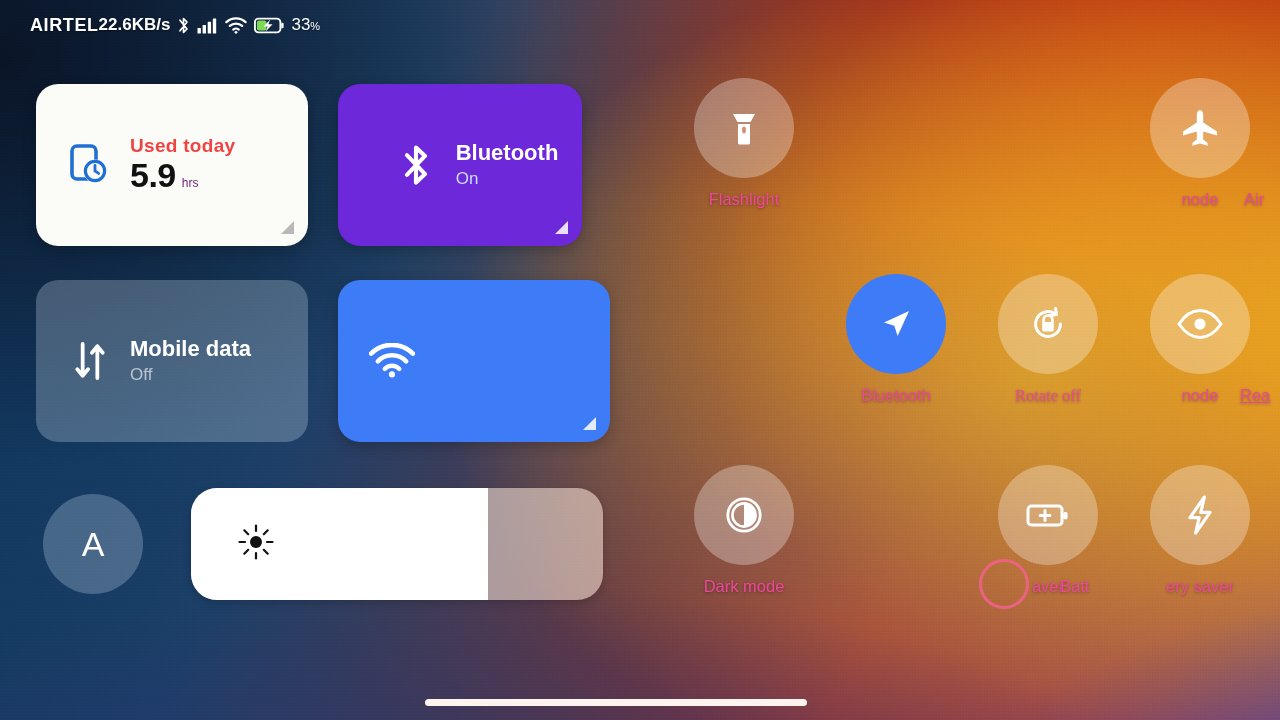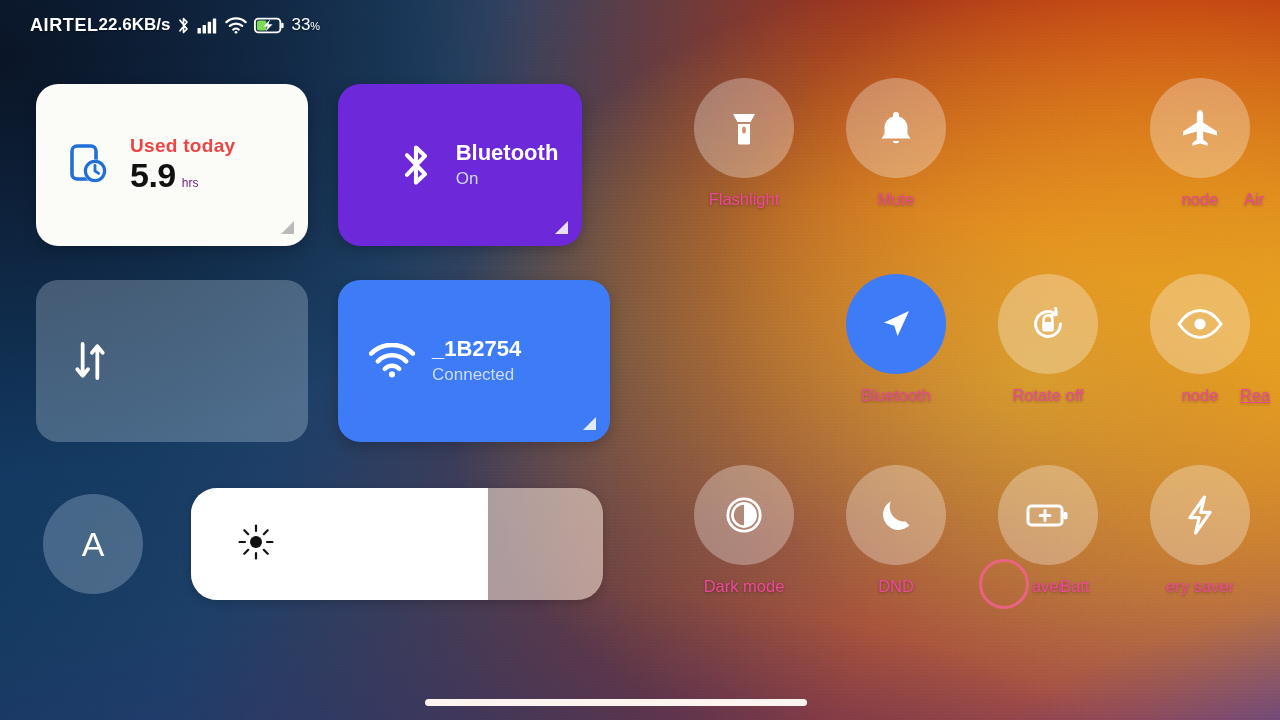--- a/index.html
+++ b/index.html
@@ -176,34 +176,34 @@
   <div class="corner"></div>
 </div>
 
 <div class="tile" id="tile-data">
   <div class="ic">
     <svg width="38" height="44" viewBox="0 0 30 36">
       <path d="M9 4 V30 M9 30 L4.6 24.8 M9 30 L13.4 24.8" fill="none" stroke="#fff" stroke-width="3.1" stroke-linecap="round" stroke-linejoin="round"></path>
       <path d="M21 32 V6 M21 6 L16.6 11.2 M21 6 L25.4 11.2" fill="none" stroke="#fff" stroke-width="3.1" stroke-linecap="round" stroke-linejoin="round"></path>
     </svg>
   </div>
+  <div class="tx">
+    <div class="t1">Mobile data</div>
+    <div class="t2">Off</div>
+  </div>
 </div>
 
 <div class="tile" id="tile-wifi">
   <div class="ic">
     <svg width="46" height="36" viewBox="0 0 44 34">
       <path d="M2 10 A28 28 0 0 1 42 10" fill="none" stroke="#fff" stroke-width="4.4" stroke-linecap="round"></path>
       <path d="M8.4 17.4 A18.8 18.8 0 0 1 35.6 17.4" fill="none" stroke="#fff" stroke-width="4.3" stroke-linecap="round"></path>
       <path d="M15 24.6 A9.6 9.6 0 0 1 29 24.6" fill="none" stroke="#fff" stroke-width="4.2" stroke-linecap="round"></path>
       <circle cx="22" cy="29.8" r="2.9" fill="#fff"></circle>
     </svg>
-  </div>
-  <div class="tx">
-    <div class="t1">_1B2754</div>
-    <div class="t2">Connected</div>
   </div>
   <div class="corner"></div>
 </div>
 
 <div id="auto-bright">
   <span>A</span>
 </div>
 
 <div id="brightness">
   <div class="fill" style="width: 72%;"></div>
@@ -230,29 +230,20 @@
     <div class="circ">
       <svg width="46" height="46" viewBox="0 0 46 46">
         <path d="M12 9 H34 L29.5 17 H16.5 Z" fill="#fff"></path>
         <path d="M17 19 H29 V38 A1.6 1.6 0 0 1 27.4 39.6 H18.6 A1.6 1.6 0 0 1 17 38 Z" fill="#fff"></path>
         <ellipse cx="23" cy="25" rx="1.9" ry="3.6" fill="#d88c6e"></ellipse>
       </svg>
     </div>
     <div class="lbl">Flashlight</div>
   </div>
 
-  <div class="tg" style="left:152px; top:0px;">
-    <div class="circ">
-      <svg width="44" height="44" viewBox="0 0 44 44">
-        <path d="M22 6 A3 3 0 0 1 25 9 V10.4 A11.5 11.5 0 0 1 33.5 21.5 V28 L36.5 32.6 H7.5 L10.5 28 V21.5 A11.5 11.5 0 0 1 19 10.4 V9 A3 3 0 0 1 22 6 Z" fill="#fff"></path>
-        <path d="M18.6 35 A3.6 3.6 0 0 0 25.4 35 Z" fill="#fff"></path>
-      </svg>
-    </div>
-    <div class="lbl">Mute</div>
-  </div>
 
 
   <div class="tg" style="left:456px; top:0px;">
     <div class="circ">
       <svg width="46" height="46" viewBox="0 0 46 46">
         <path d="M23 5 C25 5 26.2 7.2 26.2 10.6 V17.6 L40 26.6 V30.4 L26.2 26.4 V34.6 L30.6 38 V40.8 L23 38.6 L15.4 40.8 V38 L19.8 34.6 V26.4 L6 30.4 V26.6 L19.8 17.6 V10.6 C19.8 7.2 21 5 23 5 Z" fill="#fff"></path>
       </svg>
     </div>
     <div class="lbl shift">
       <span>node</span>
@@ -263,21 +254,21 @@
 
   <div class="tg on" style="left:152px; top:196px;">
     <div class="circ">
       <svg width="46" height="46" viewBox="0 0 46 46">
         <path d="M36 10 L11 21.5 L21.3 24.8 L24.6 35 Z" fill="#fff"></path>
       </svg>
     </div>
     <div class="lbl">Bluetooth</div>
   </div>
 
-  <div class="tg" style="left:304px; top:196px;">
+  <div class="tg" style="left:304px; top:196px;font-family:Liberation Serif, serif;">
     <div class="circ">
       <svg width="48" height="48" viewBox="0 0 48 48">
         <path d="M36.4 24 A12.4 12.4 0 1 1 30.8 13.7" fill="none" stroke="#fff" stroke-width="3" stroke-linecap="round"></path>
         <path d="M31.6 8.4 L32.4 14.6 L26.4 15.4" fill="none" stroke="#fff" stroke-width="3" stroke-linecap="round" stroke-linejoin="round"></path>
         <path d="M19.6 22.4 V19.8 A4.4 4.4 0 0 1 28.4 19.8 V22.4" fill="none" stroke="#fff" stroke-width="2.7" stroke-linecap="round"></path>
         <rect x="18.2" y="22" width="11.6" height="9.6" rx="2.2" fill="#fff"></rect>
       </svg>
     </div>
     <div class="lbl">Rotate off</div>
   </div>
@@ -299,28 +290,20 @@
     <div class="circ">
       <svg width="46" height="46" viewBox="0 0 46 46">
         <circle cx="23" cy="23" r="16.2" fill="none" stroke="#fff" stroke-width="2.8"></circle>
         <path d="M23 11 A12 12 0 0 1 23 35 Z" fill="#fff"></path>
         <circle cx="23" cy="23" r="11.6" fill="none" stroke="#fff" stroke-width="2.6"></circle>
       </svg>
     </div>
     <div class="lbl">Dark mode</div>
   </div>
 
-  <div class="tg" style="left:152px; top:387px;">
-    <div class="circ">
-      <svg width="44" height="44" viewBox="0 0 44 44">
-        <path d="M31.6 28.4 A14.6 14.6 0 0 1 16.8 8.2 A15.4 15.4 0 1 0 35.6 32.2 A14.4 14.4 0 0 1 31.6 28.4 Z" fill="#fff"></path>
-      </svg>
-    </div>
-    <div class="lbl">DND</div>
-  </div>
 
   <div class="tg" style="left:304px; top:387px;">
     <div class="circ">
       <svg width="48" height="34" viewBox="0 0 48 34">
         <rect x="4" y="8" width="34" height="19" rx="3.6" fill="none" stroke="#fff" stroke-width="3"></rect>
         <rect x="39.2" y="14" width="4.4" height="7.4" rx="1.8" fill="#fff"></rect>
         <path d="M21 12.6 V22.4 M16.1 17.5 H25.9" stroke="#fff" stroke-width="3" stroke-linecap="round"></path>
       </svg>
     </div>
     <div class="lbl shift">

